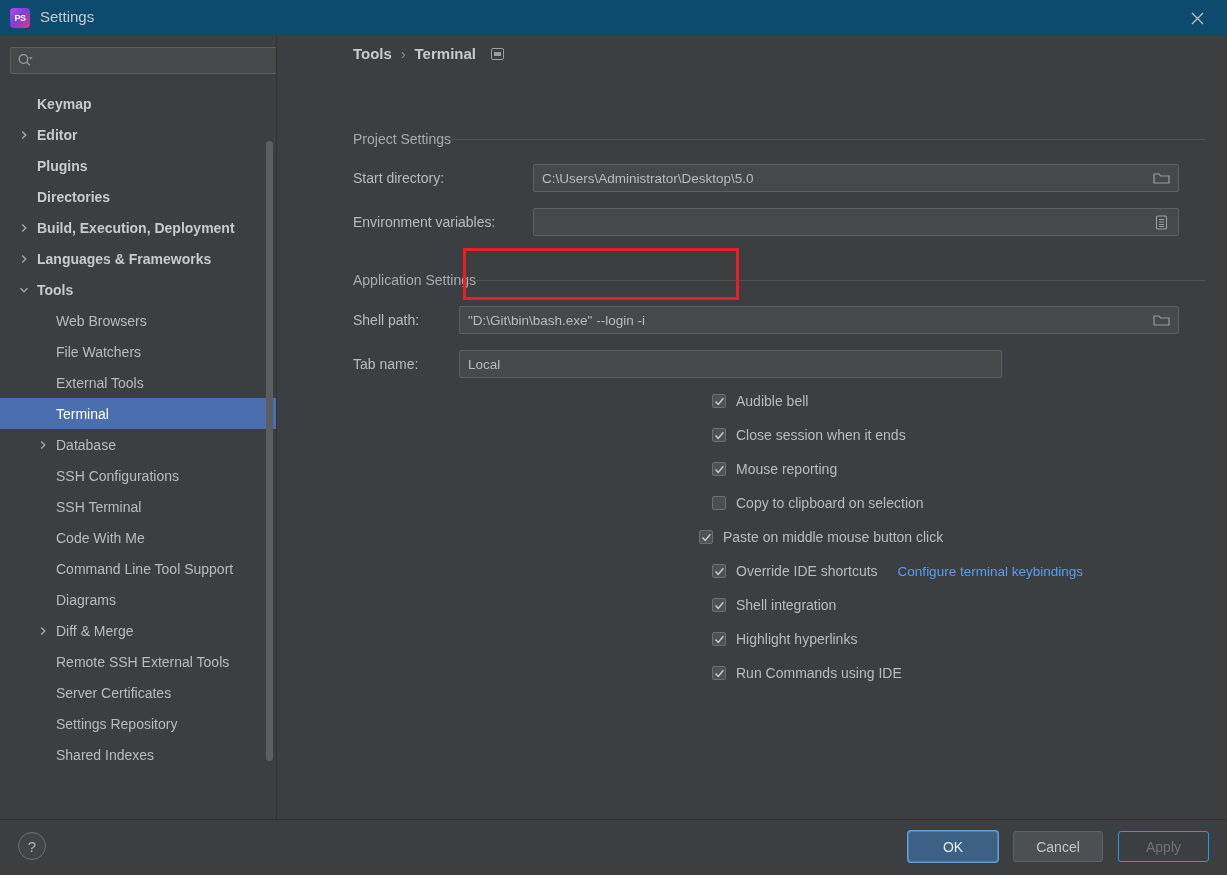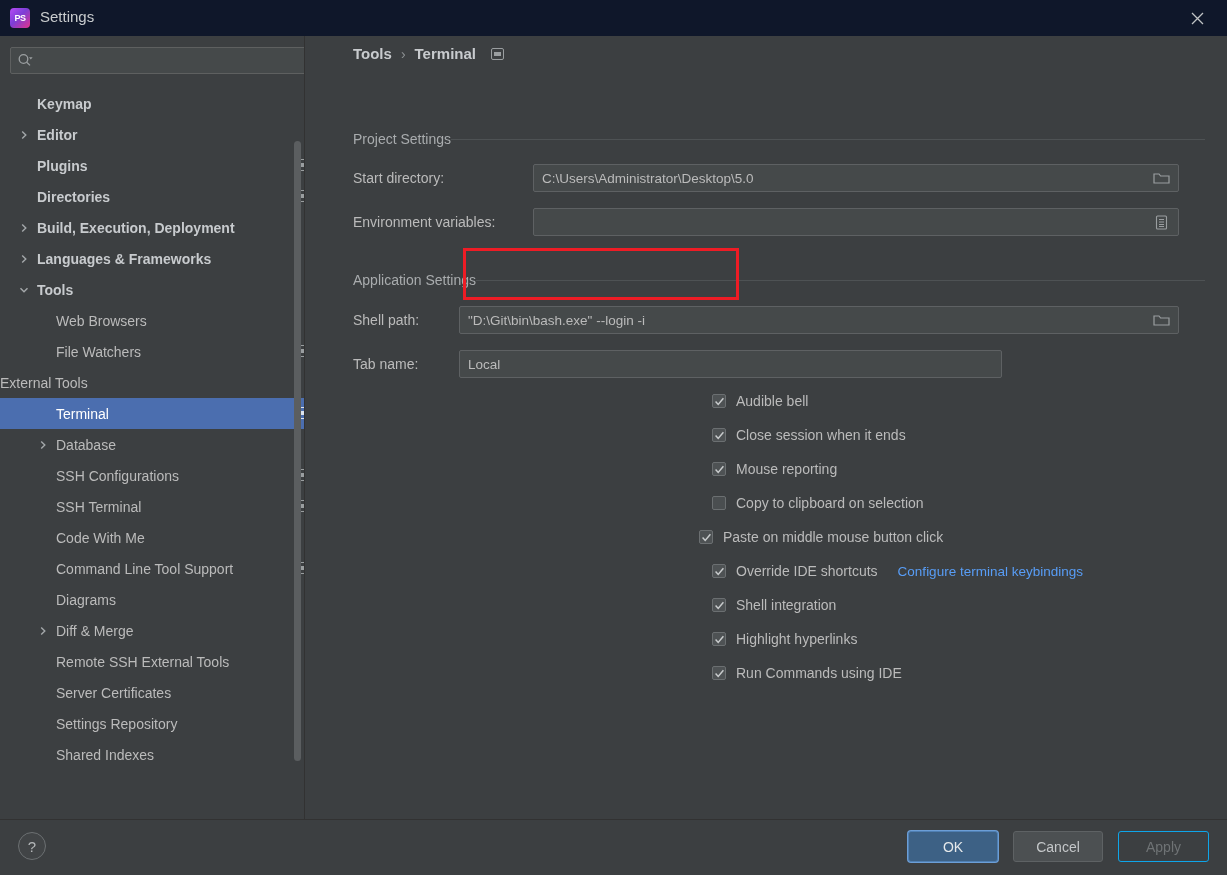--- a/index.html
+++ b/index.html
@@ -12,21 +12,21 @@
   #app {
     position: relative;
     width: 1227px; height: 875px;
     background: #3c3f41;
     color: #bbbbbb;
   }
 
   
   .titlebar {
     position: absolute; left: 0; top: 0; width: 1227px; height: 36px;
-    background: #0f172a;
+    background: #0c4a6e;
     display: flex; align-items: center;
   }
   .app-icon {
     position: absolute; left: 10px; top: 8px;
     width: 20px; height: 20px; border-radius: 4px;
     background: linear-gradient(135deg, #b74af7 0%, #7c3fd6 45%, #e2348c 100%);
     display: flex; align-items: center; justify-content: center;
   }
   .app-icon span {
     font-size: 9px; font-weight: bold; color: #ffffff;
@@ -39,21 +39,21 @@
   .close-btn {
     position: absolute; right: 8px; top: 2px;
     width: 44px; height: 32px;
     display: flex; align-items: center; justify-content: center;
     cursor: pointer;
   }
   .close-btn svg { display: block; }
 
   
   .sidebar {
-    position: absolute; left: 0; top: 36px; width: 305px; height: 783px;
+    position: absolute; left: 0; top: 36px; width: 277px; height: 783px;
     background: #3c3f41;
     overflow: hidden;
   }
   .search-wrap {
     position: absolute; left: 10px; top: 11px;
     width: 311px; height: 27px;
     background: #45494a; border: 1px solid #5e6060; border-radius: 2px;
     display: flex; align-items: center;
   }
   .search-icon { margin-left: 6px; display: flex; align-items: center; }
@@ -265,21 +265,21 @@
           <span class="tree-label" style="margin-left: 56px;">Web Browsers</span>
         </div>
         <div class="tree-item">
           <span class="tree-label" style="margin-left: 56px;">File Watchers</span>
           <span class="badge-icon"><svg width="13" height="12" viewBox="0 0 13 12">
               <rect x="0.5" y="0.5" width="12" height="11" rx="1.5" stroke="#9a9ea0" stroke-width="1" fill="none"></rect>
               <rect x="3" y="4" width="7" height="4" fill="#9a9ea0"></rect>
             </svg></span>
         </div>
         <div class="tree-item">
-          <span class="tree-label" style="">External Tools</span>
+          <span class="tree-label" style="margin-left: 56px;">External Tools</span>
         </div>
         <div class="tree-item selected">
           <span class="tree-label" style="margin-left: 56px;">Terminal</span>
           <span class="badge-icon"><svg width="13" height="12" viewBox="0 0 13 12">
               <rect x="0.5" y="0.5" width="12" height="11" rx="1.5" stroke="#dde4ee" stroke-width="1" fill="none"></rect>
               <rect x="3" y="4" width="7" height="4" fill="#dde4ee"></rect>
             </svg></span>
         </div>
         <div class="tree-item">
           <span class="tree-arrow" style="left: 36px;">

